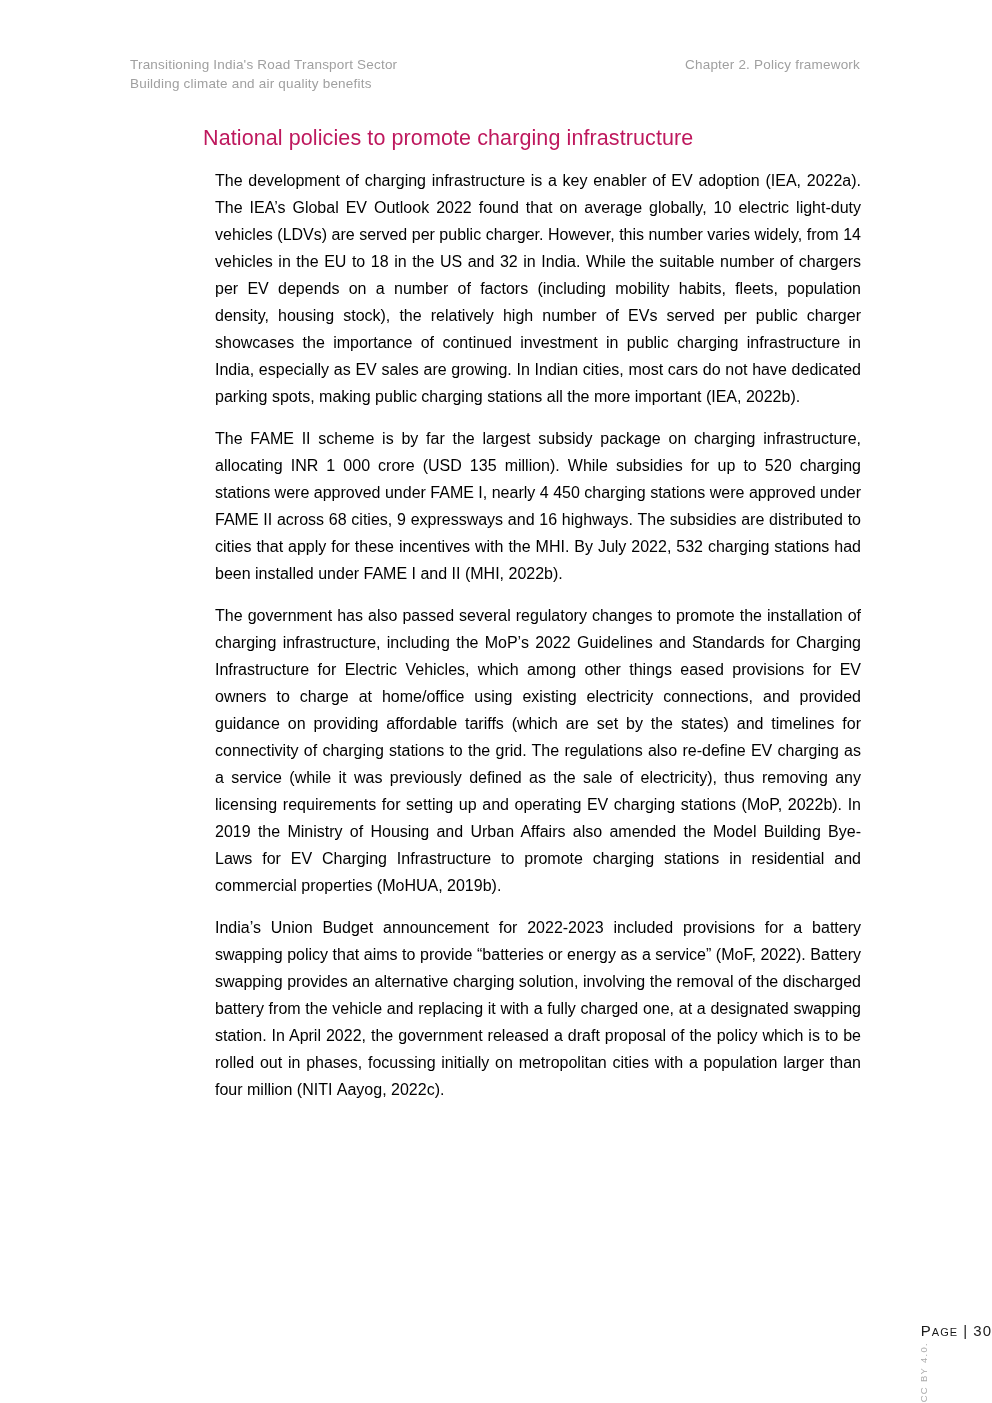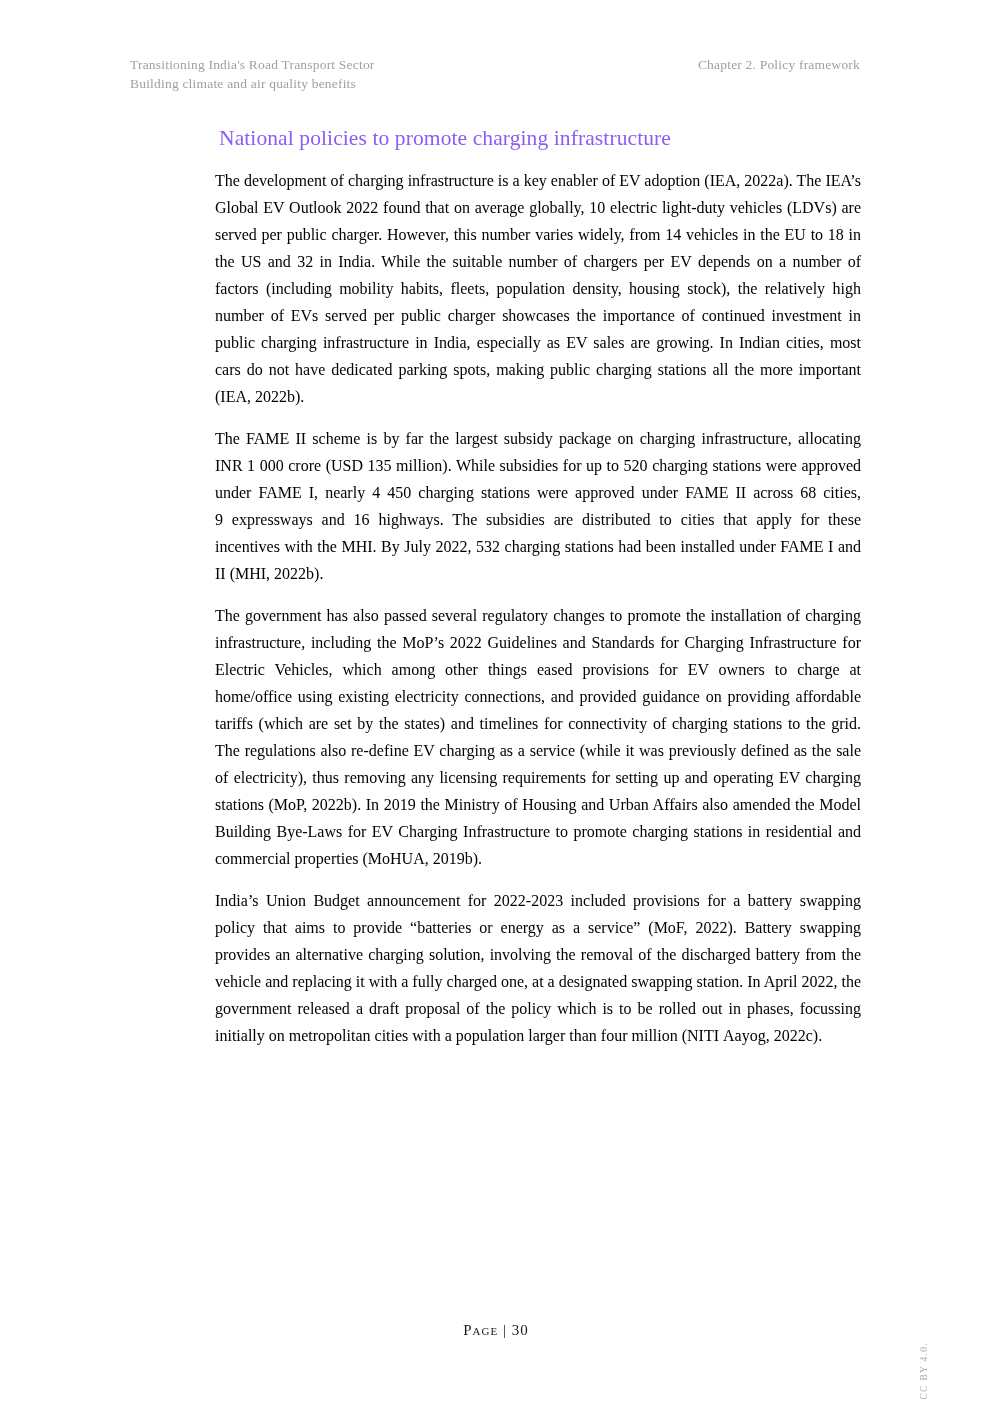--- a/index.html
+++ b/index.html
@@ -5,21 +5,21 @@
   html, body {
     margin: 0;
     padding: 0;
     background: #ffffff;
   }
   .page {
     position: relative;
     width: 992px;
     height: 1403px;
     background: #ffffff;
-    font-family: Liberation Serif, serif;
+    font-family: Liberation Sans, sans-serif;
     overflow: hidden;
   }
   
   .header-left {
     position: absolute;
     left: 130px;
     top: 55px;
     font-size: 13.5px;
     line-height: 19px;
     color: #a0a0a0;
@@ -36,42 +36,42 @@
     text-align: right;
   }
   
   .content {
     position: absolute;
     left: 203px;
     top: 124px;
     width: 658px;
   }
   .doc-title {
-    margin: 0 0 15px 16px;
+    margin: 0 0 15px 0;
     font-size: 21.5px;
     font-weight: 400;
-    color: #8b5cf6;
+    color: #be185d;
     letter-spacing: 0.1px;
     line-height: 28px;
   }
   .body-text p {
     margin: 0 0 15px 12px;
     font-size: 16px;
     line-height: 27px;
     color: #000000;
     text-align: justify;
     text-justify: inter-word;
   }
   
   .footer {
     position: absolute;
     left: 0;
     right: 0;
     top: 1322px;
-    text-align: center;
+    text-align: right;
     font-variant: small-caps;
     font-size: 15px;
     color: #1a1a1a;
     letter-spacing: 1px;
   }
   
   .watermark {
     position: absolute;
     right: 63px;
     bottom: 61px;

